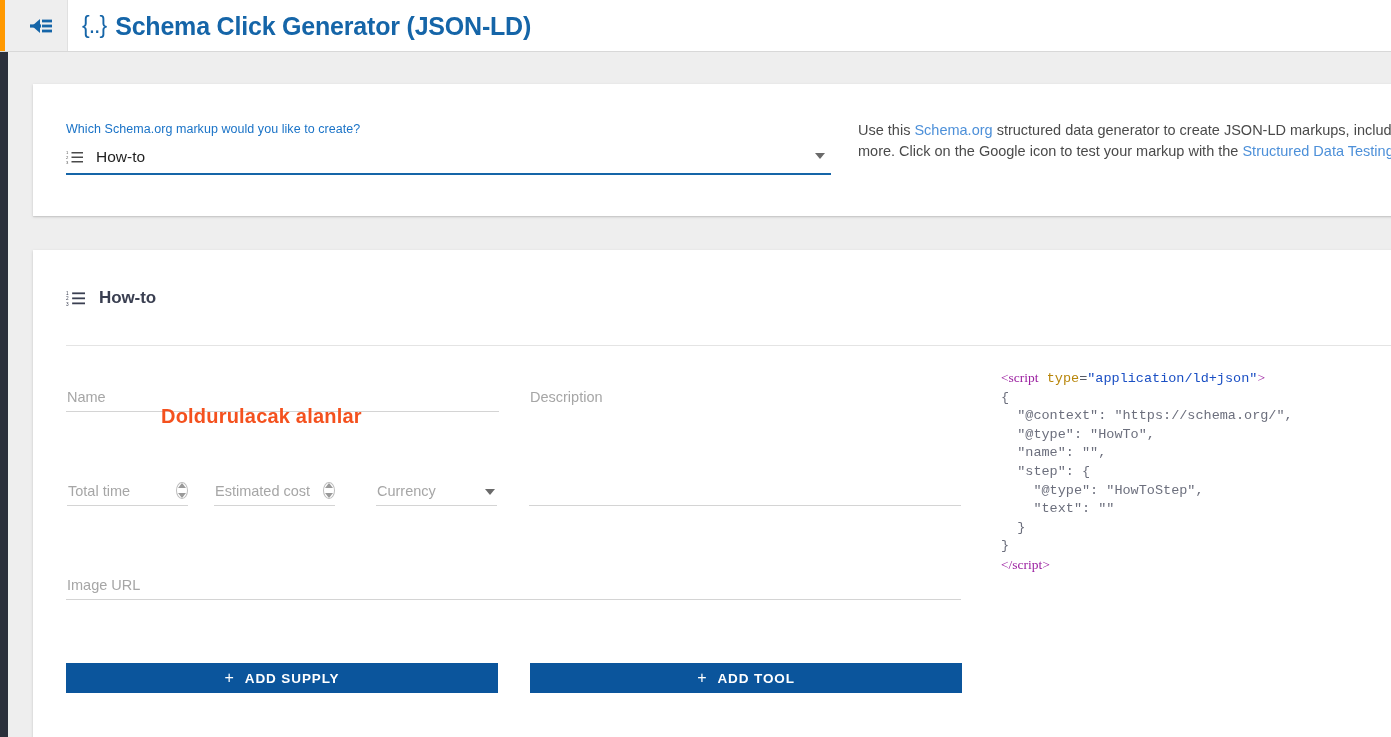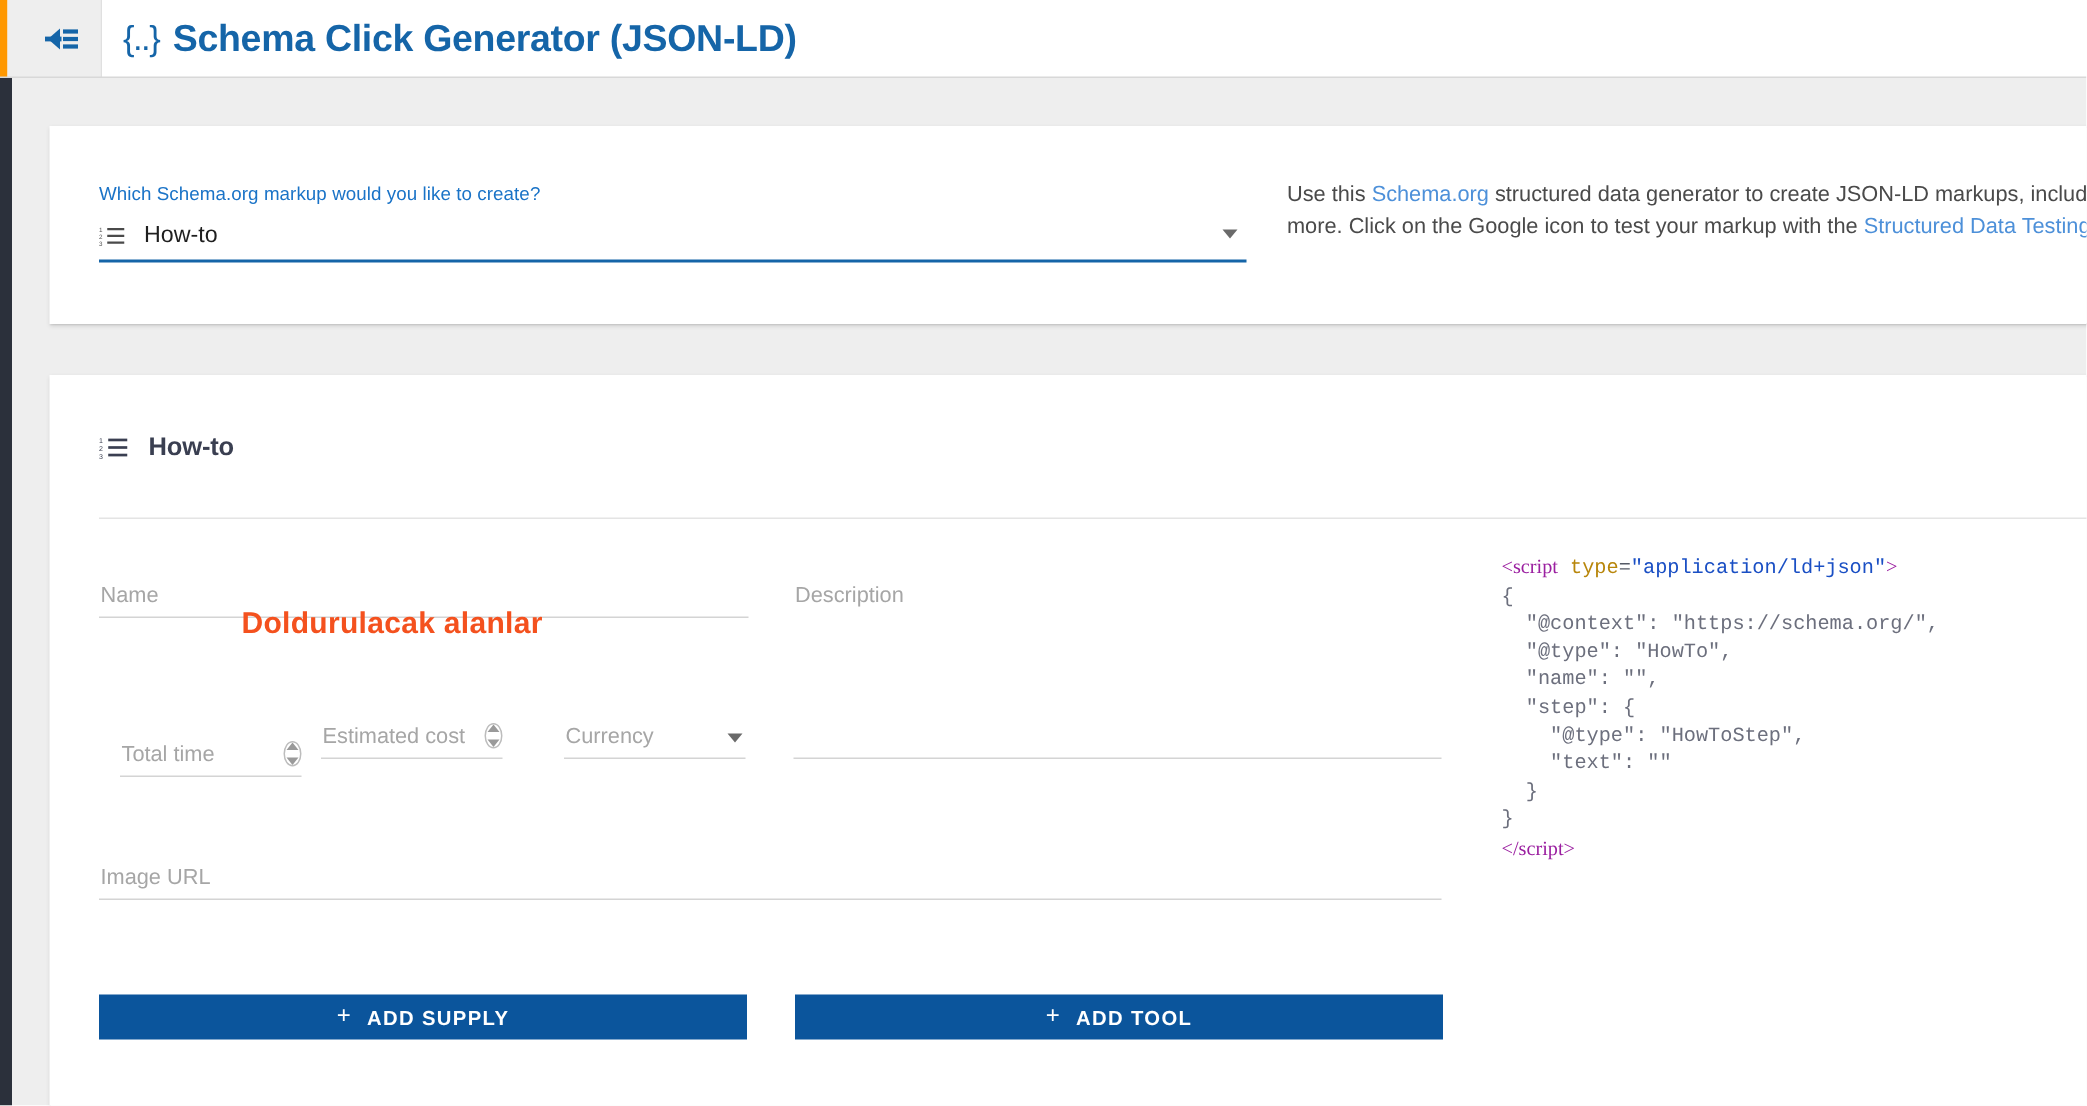--- a/index.html
+++ b/index.html
@@ -378,21 +378,21 @@
     <div class="field" style="left:33px; top:135px; width:433px; height:27px;">
       <span class="field-ph" style="top:4px;">Name</span>
       <div class="field-line" style="width:433px;"></div>
     </div>
 
     <div class="field" style="left:496px; top:135px; width:432px; height:121px;">
       <span class="field-ph" style="top:4px;">Description</span>
       <div class="field-line" style="width:432px;"></div>
     </div>
 
-    <div class="field" style="left:47px; top:229px; width:121px; height:27px;margin-top:12px;">
+    <div class="field" style="left:34px; top:229px; width:121px; height:27px;">
       <span class="field-ph" style="top:4px;">Total time</span>
       <span class="spinner" style="right:0; top:3px;">
         <span class="spinner-ring"></span>
       </span>
       <div class="field-line" style="width:121px;"></div>
     </div>
 
     <div class="field" style="left:181px; top:229px; width:121px; height:27px;">
       <span class="field-ph" style="top:4px;">Estimated cost</span>
       <span class="spinner" style="right:0; top:3px;">

